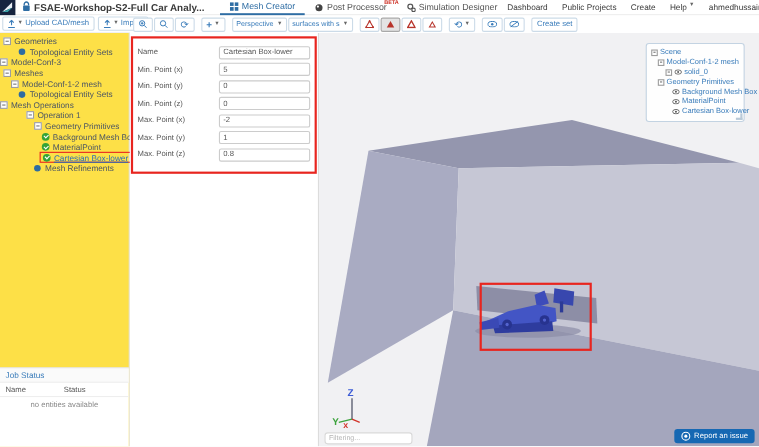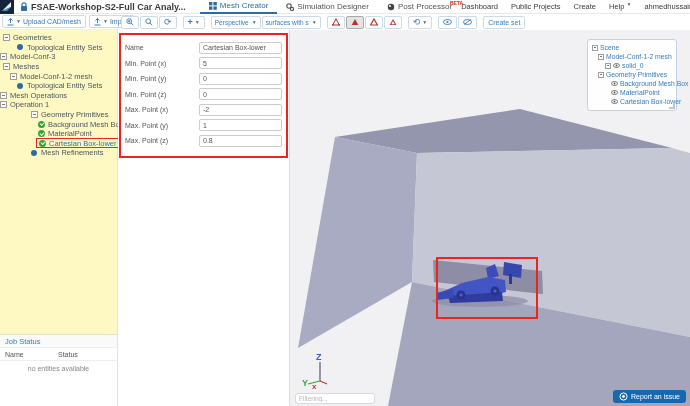--- a/index.html
+++ b/index.html
@@ -30,21 +30,21 @@
   .tbtn.active{background:#e4e4e4;border-color:#a9a9a9;}
   .tbtn.primary{background:#3c7dbd;border-color:#2f659a;color:#fff;}
   .tsel{height:13px;border:1px solid #ccdbe8;background:#fff;border-radius:2px;color:#3a7cba;font-size:6.5px;display:inline-flex;align-items:center;gap:3px;padding:0 3px;white-space:nowrap;}
   .grp{display:flex;gap:1px;margin-right:4px;}
   #panel-title{font-size:9.5px;font-weight:bold;color:#3c3c3c;padding-left:3px;}
   .zone-panel .spacer{flex:1;}
   .annot-save{border:2px solid #e8251f;padding:1px;display:inline-flex;margin-left:2px;}
   .glyph{font-size:9px;line-height:1;color:#3a7cba;}
 
   
-  #sidebar{position:absolute;left:0;top:30px;width:118px;bottom:0;background:#fef9c3;border-right:1px solid #e2e2e2;}
+  #sidebar{position:absolute;left:0;top:30px;width:118px;bottom:0;background:#fde047;border-right:1px solid #e2e2e2;}
   #tree{padding-top:3px;}
   .trow{display:flex;align-items:center;height:9.6px;font-size:7.5px;color:#4b5563;white-space:nowrap;}
   .exp{display:inline-block;width:7px;height:7px;border:1px solid #9d9d9d;background:#fff;margin-right:3px;position:relative;flex:none;}
   .exp::before{content:"";position:absolute;left:1px;right:1px;top:2px;height:1px;background:#777;}
   .dot{display:inline-block;width:6px;height:6px;border-radius:50%;background:#2d6ca2;margin-right:4px;flex:none;}
   .chk{display:inline-block;width:7px;height:7px;border-radius:50%;background:#36a336;margin-right:3px;position:relative;flex:none;}
   .chk::before{content:"";position:absolute;left:1.5px;top:1.5px;width:3px;height:2px;border-left:1px solid #fff;border-bottom:1px solid #fff;transform:rotate(-45deg);}
   .link{color:#2f6eb5;text-decoration:underline;}
   .annot-tree{display:inline-flex;align-items:center;border:1.5px solid #e8251f;padding:0 2px;height:10px;}
   #jobstatus{position:absolute;left:0;right:0;bottom:0;height:72px;border-top:1px solid #ddd;background:#fff;}
@@ -99,32 +99,32 @@
         <svg class="tabicon" viewBox="0 0 8 8">
             <rect x="0" y="0" width="3.4" height="3.4" fill="#2e6da4"></rect>
             <rect x="4.4" y="0" width="3.4" height="3.4" fill="#2e6da4"></rect>
             <rect x="0" y="4.4" width="3.4" height="3.4" fill="#2e6da4"></rect>
             <rect x="4.4" y="4.4" width="3.4" height="3.4" fill="#2e6da4"></rect>
           </svg>
         <span>Mesh Creator</span>
       </div>
       <div class="tab">
         <svg class="tabicon" viewBox="0 0 8 8">
-            <circle cx="3" cy="3" r="2.2" fill="none" stroke="#555" stroke-width="1.1"></circle>
-            <circle cx="6" cy="6" r="1.6" fill="none" stroke="#555" stroke-width="1.1"></circle>
-          </svg>
-        <span>Simulation Designer</span>
-      </div>
-      <div class="tab">
-        <svg class="tabicon" viewBox="0 0 8 8">
             <circle cx="4" cy="4" r="3.2" fill="#444"></circle>
             <circle cx="3" cy="3" r="1" fill="#fff"></circle>
           </svg>
         <span>Post Processor</span>
         <span class="beta">BETA</span>
+      </div>
+      <div class="tab">
+        <svg class="tabicon" viewBox="0 0 8 8">
+            <circle cx="3" cy="3" r="2.2" fill="none" stroke="#555" stroke-width="1.1"></circle>
+            <circle cx="6" cy="6" r="1.6" fill="none" stroke="#555" stroke-width="1.1"></circle>
+          </svg>
+        <span>Simulation Designer</span>
       </div>
     </div>
 
     <div id="navlinks">
       <span class="navlink">
           <span>Dashboard</span>
         </span>
       <span class="navlink">
           <span>Public Projects</span>
         </span>
@@ -273,21 +273,21 @@
           <span>Model-Conf-1-2 mesh</span>
         </div>
       <div class="trow" style="padding-left:17px">
           <span class="dot"></span>
           <span>Topological Entity Sets</span>
         </div>
       <div class="trow" style="">
           <span class="exp"></span>
           <span>Mesh Operations</span>
         </div>
-      <div class="trow" style="">
+      <div class="trow" style="padding-left:24px">
           <span class="exp"></span>
           <span>Operation 1</span>
         </div>
       <div class="trow" style="padding-left:31px">
           <span class="exp"></span>
           <span>Geometry Primitives</span>
         </div>
       <div class="trow" style="padding-left:38px">
           <span class="chk"></span>
           <span>Background Mesh Box</span>

